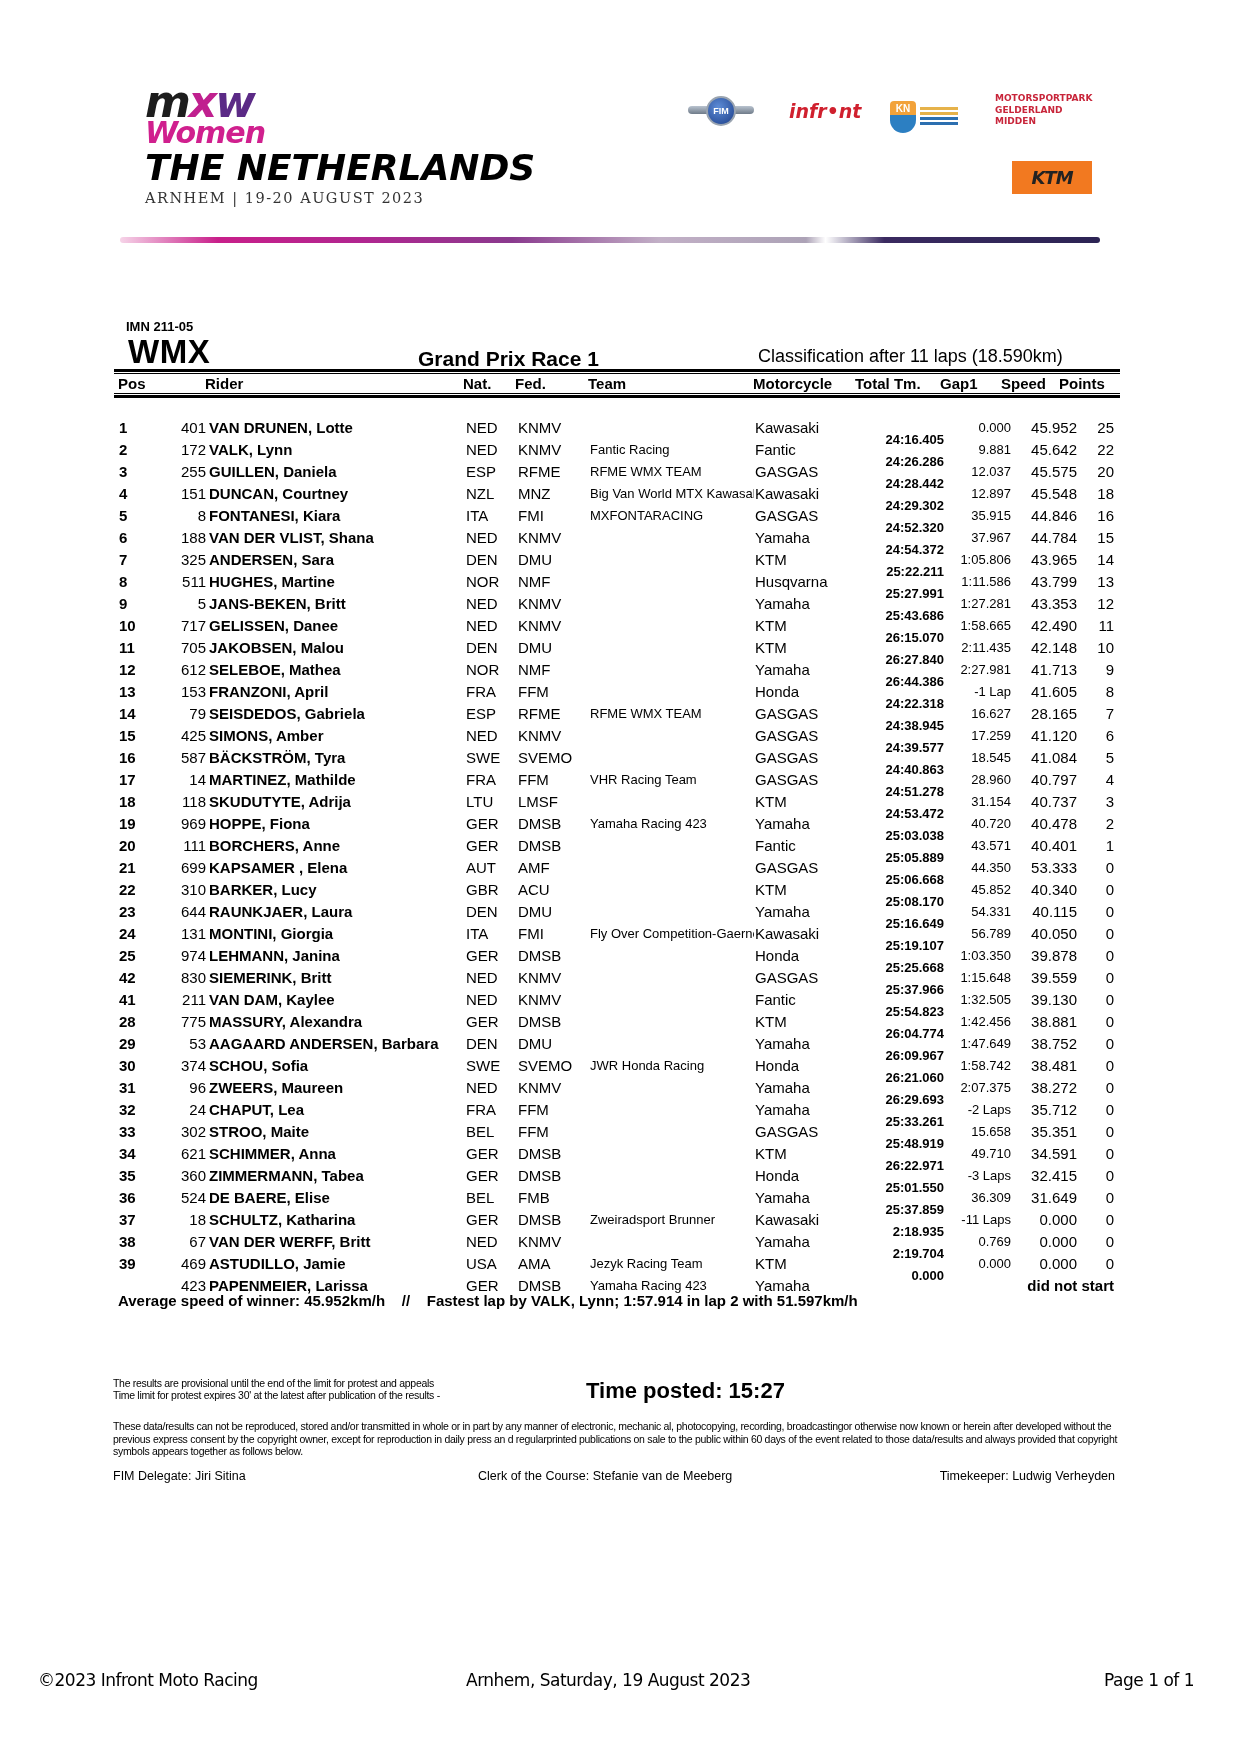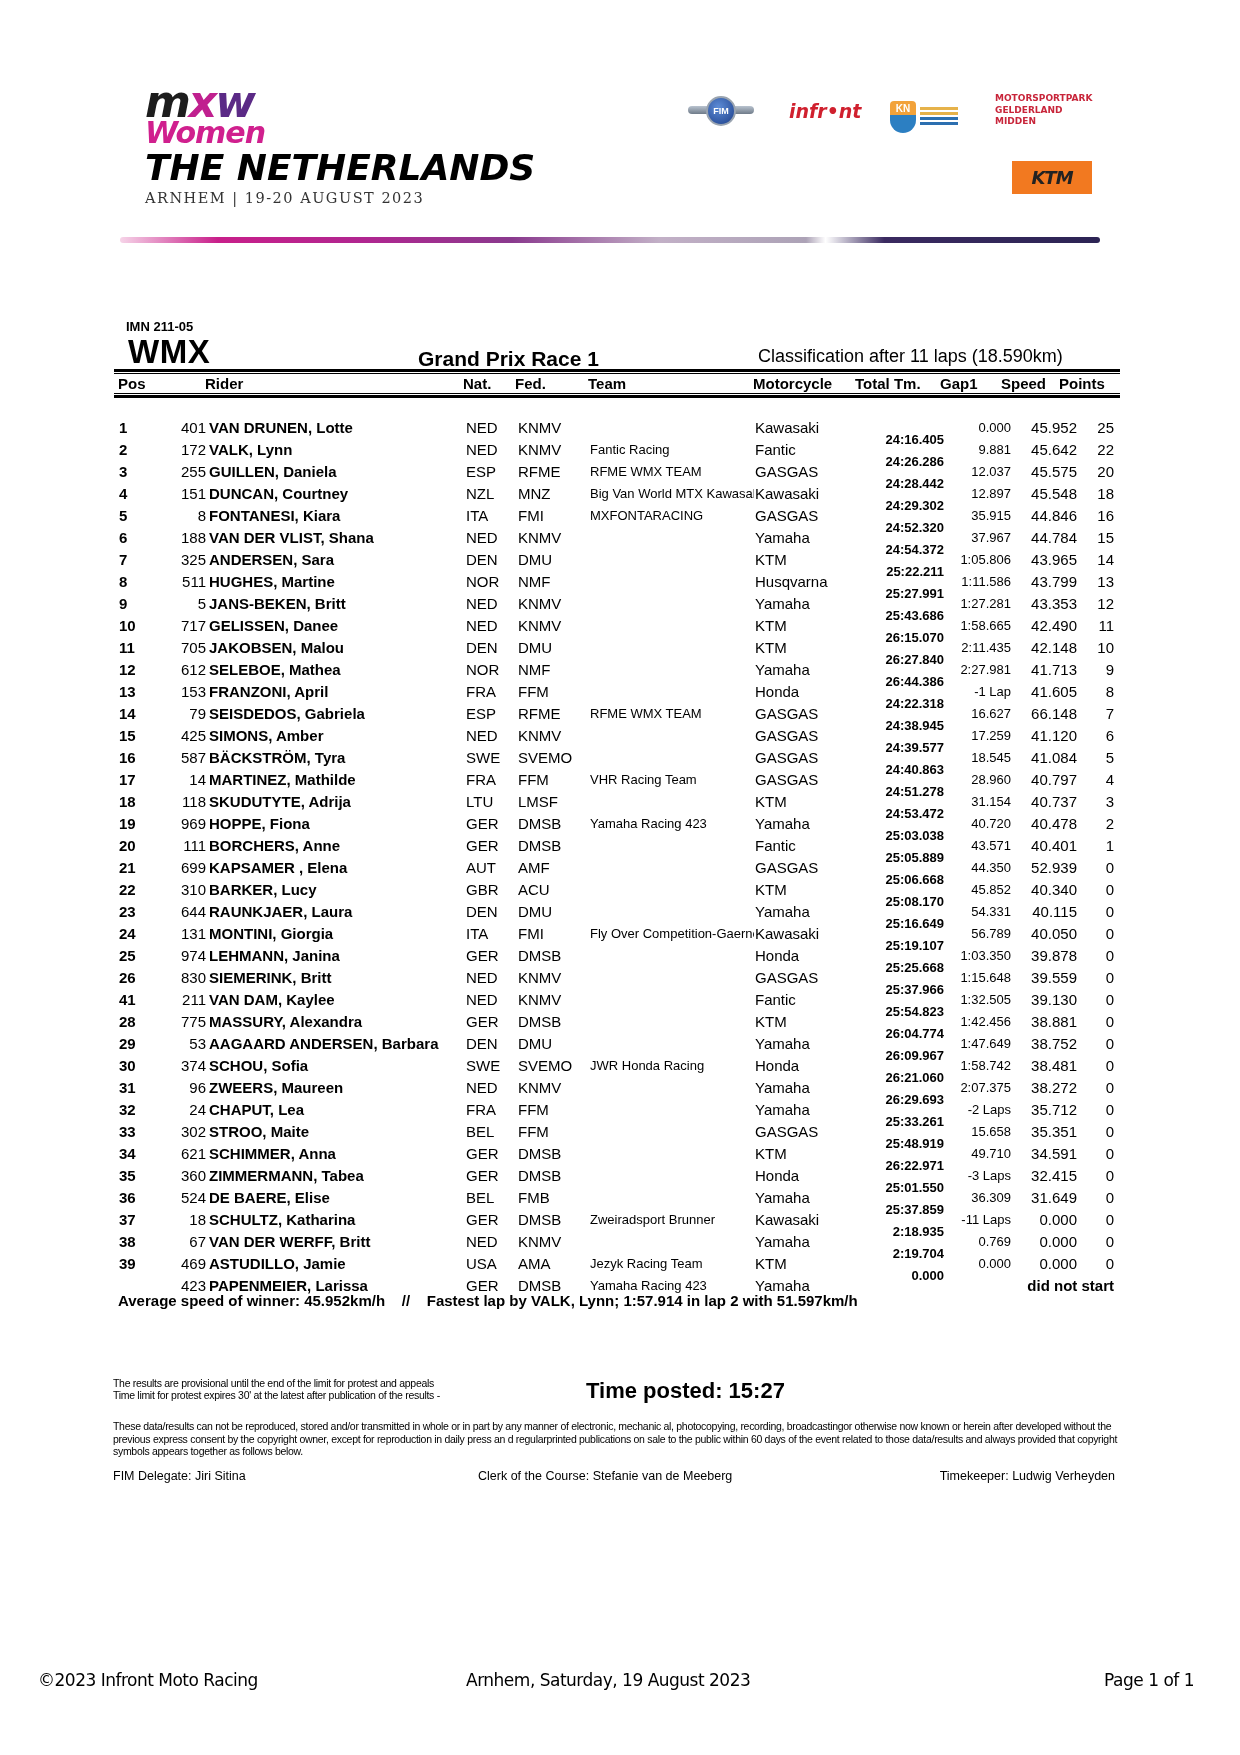--- a/index.html
+++ b/index.html
@@ -303,21 +303,21 @@
     <div class="row">
       <span class="c-pos">14</span>
       <span class="c-num">79</span>
       <span class="c-rider">SEISDEDOS, Gabriela</span>
       <span class="c-nat">ESP</span>
       <span class="c-fed">RFME</span>
       <span class="c-team">RFME WMX TEAM</span>
       <span class="c-moto">GASGAS</span>
       <span class="c-time">24:38.945</span>
       <span class="c-gap">16.627</span>
-      <span class="c-speed">66.148</span>
+      <span class="c-speed">28.165</span>
       <span class="c-pts">7</span>
     </div>
     <div class="row">
       <span class="c-pos">15</span>
       <span class="c-num">425</span>
       <span class="c-rider">SIMONS, Amber</span>
       <span class="c-nat">NED</span>
       <span class="c-fed">KNMV</span>
       <span class="c-team"></span>
       <span class="c-moto">GASGAS</span>
@@ -394,21 +394,21 @@
     <div class="row">
       <span class="c-pos">21</span>
       <span class="c-num">699</span>
       <span class="c-rider">KAPSAMER , Elena</span>
       <span class="c-nat">AUT</span>
       <span class="c-fed">AMF</span>
       <span class="c-team"></span>
       <span class="c-moto">GASGAS</span>
       <span class="c-time">25:06.668</span>
       <span class="c-gap">44.350</span>
-      <span class="c-speed">52.939</span>
+      <span class="c-speed">53.333</span>
       <span class="c-pts">0</span>
     </div>
     <div class="row">
       <span class="c-pos">22</span>
       <span class="c-num">310</span>
       <span class="c-rider">BARKER, Lucy</span>
       <span class="c-nat">GBR</span>
       <span class="c-fed">ACU</span>
       <span class="c-team"></span>
       <span class="c-moto">KTM</span>
@@ -450,21 +450,21 @@
       <span class="c-nat">GER</span>
       <span class="c-fed">DMSB</span>
       <span class="c-team"></span>
       <span class="c-moto">Honda</span>
       <span class="c-time">25:25.668</span>
       <span class="c-gap">1:03.350</span>
       <span class="c-speed">39.878</span>
       <span class="c-pts">0</span>
     </div>
     <div class="row">
-      <span class="c-pos">26</span>
+      <span class="c-pos">42</span>
       <span class="c-num">830</span>
       <span class="c-rider">SIEMERINK, Britt</span>
       <span class="c-nat">NED</span>
       <span class="c-fed">KNMV</span>
       <span class="c-team"></span>
       <span class="c-moto">GASGAS</span>
       <span class="c-time">25:37.966</span>
       <span class="c-gap">1:15.648</span>
       <span class="c-speed">39.559</span>
       <span class="c-pts">0</span>

